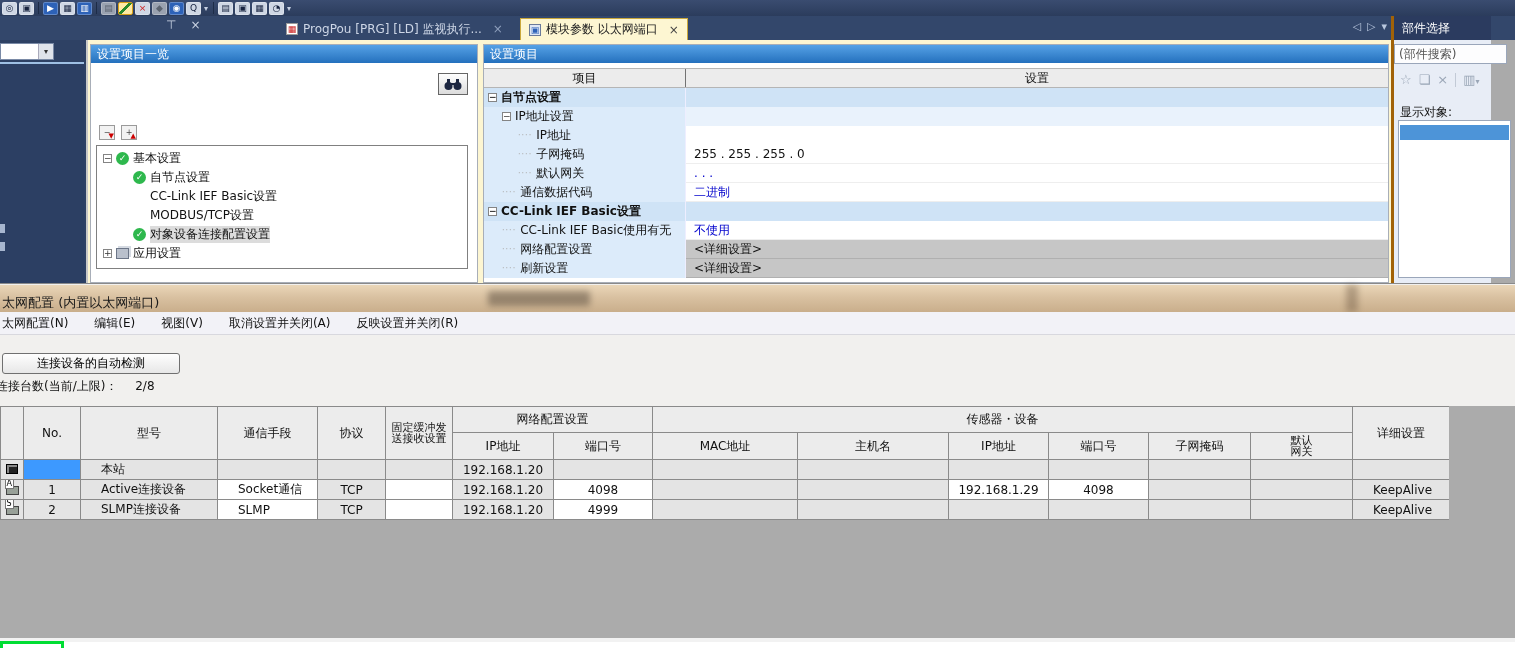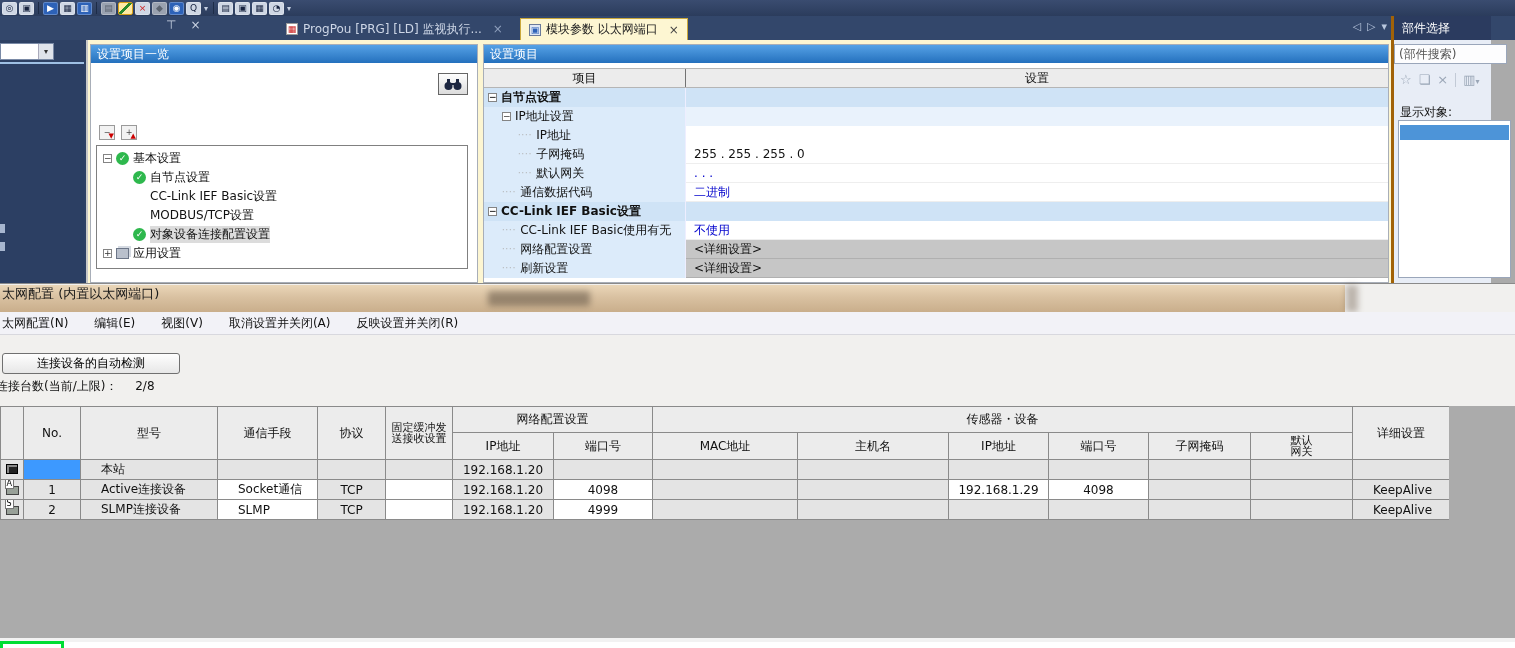--- a/index.html
+++ b/index.html
@@ -83,21 +83,21 @@
 #rpHead{height:24px;background:#2b3b5f;color:#fff;display:flex;align-items:center;padding-left:8px}
 #rpSearch{position:absolute;left:0;top:28px;width:113px;height:20px;border:1px solid #9aa6ba;background:#fdfdfe;color:#555;font:12px "DejaVu Sans",sans-serif;padding:0 4px}
 #rpIcons{position:absolute;left:6px;top:56px;display:flex;gap:7px;align-items:center;color:#9aa6b6;font-size:13px}
 #rpIcons .rsep{width:1px;height:14px;background:#c2cad6}
 #rpLabel{position:absolute;left:6px;top:88px;color:#111}
 #rpList{position:absolute;left:4px;top:104px;width:113px;height:158px;background:#fff;border:1px solid #9aa6ba}
 #rpSel{position:absolute;left:1px;top:4px;width:109px;height:15px;background:#4d94d8}
 
 
 #dlg{position:absolute;left:0;top:283px;width:1515px;height:365px;background:#f1f0ee;border-top:1px solid #8a8a8a}
-#dlgTitle{position:absolute;left:0;top:1px;width:1345px;height:27px;background:linear-gradient(#ead6b8,#d9c1a1 45%,#c9ae8b);display:flex;align-items:flex-start;padding-left:2px;font-size:13px;color:#1a1a1a}
+#dlgTitle{position:absolute;left:0;top:1px;width:1515px;height:27px;background:linear-gradient(#ead6b8,#d9c1a1 45%,#c9ae8b);display:flex;align-items:flex-end;padding-left:2px;font-size:13px;color:#1a1a1a}
 #blur1{position:absolute;left:488px;top:6px;width:102px;height:15px;background:#4a3f33;opacity:.45;filter:blur(3px);border-radius:2px}
 #blur2{position:absolute;left:1346px;top:0;width:12px;height:27px;background:#5a4632;opacity:.35;filter:blur(3px)}
 #dlgMenu{position:absolute;left:0;top:28px;width:1515px;height:23px;background:#f2f2f7;border-bottom:1px solid #d8d8de;display:flex;align-items:center;gap:26px;padding-left:2px}
 .mi{white-space:nowrap}
 #detectBtn{position:absolute;left:2px;top:69px;width:178px;height:21px;background:linear-gradient(#fefefe,#e7e7e7);border:1px solid #707070;border-radius:3px;font:12px "DejaVu Sans",sans-serif;text-align:center;line-height:19px}
 #countLine{position:absolute;left:-4px;top:94px;white-space:nowrap}
 
 
 #cfgTbl{position:absolute;left:0;top:122px;border-collapse:collapse;table-layout:fixed;font-size:12px;background:#e4e4e4}
 #cfgTbl th,#cfgTbl td{border:1px solid #8a8a8a;overflow:hidden;white-space:nowrap;padding:0 2px}

